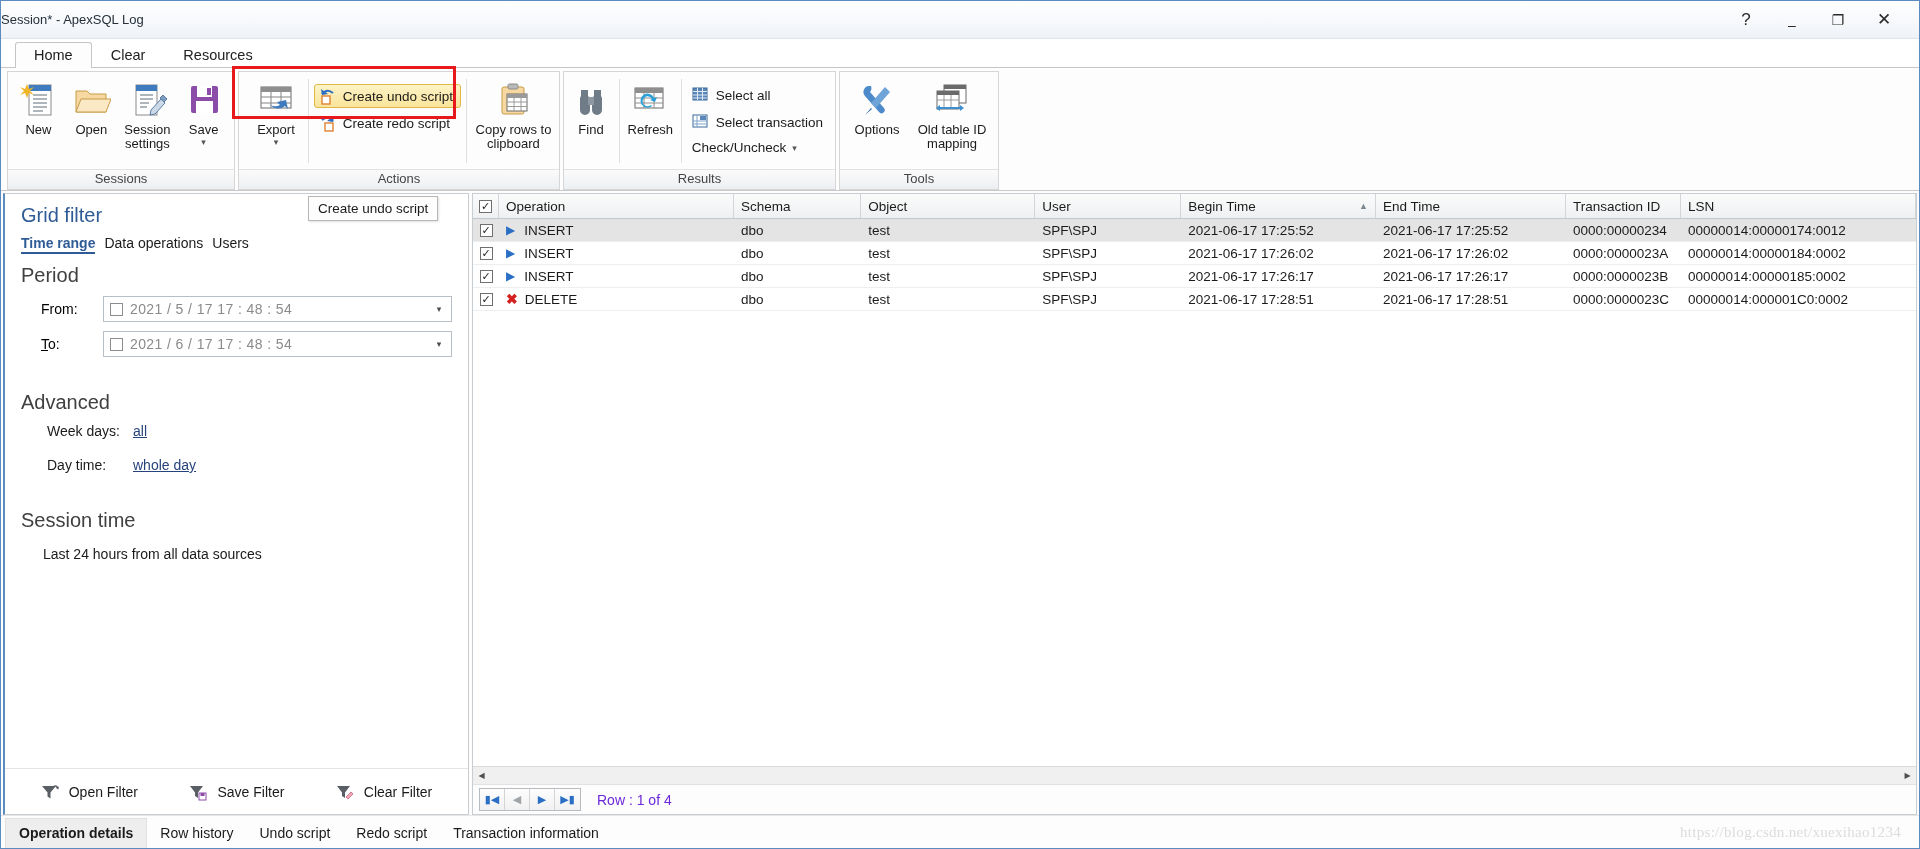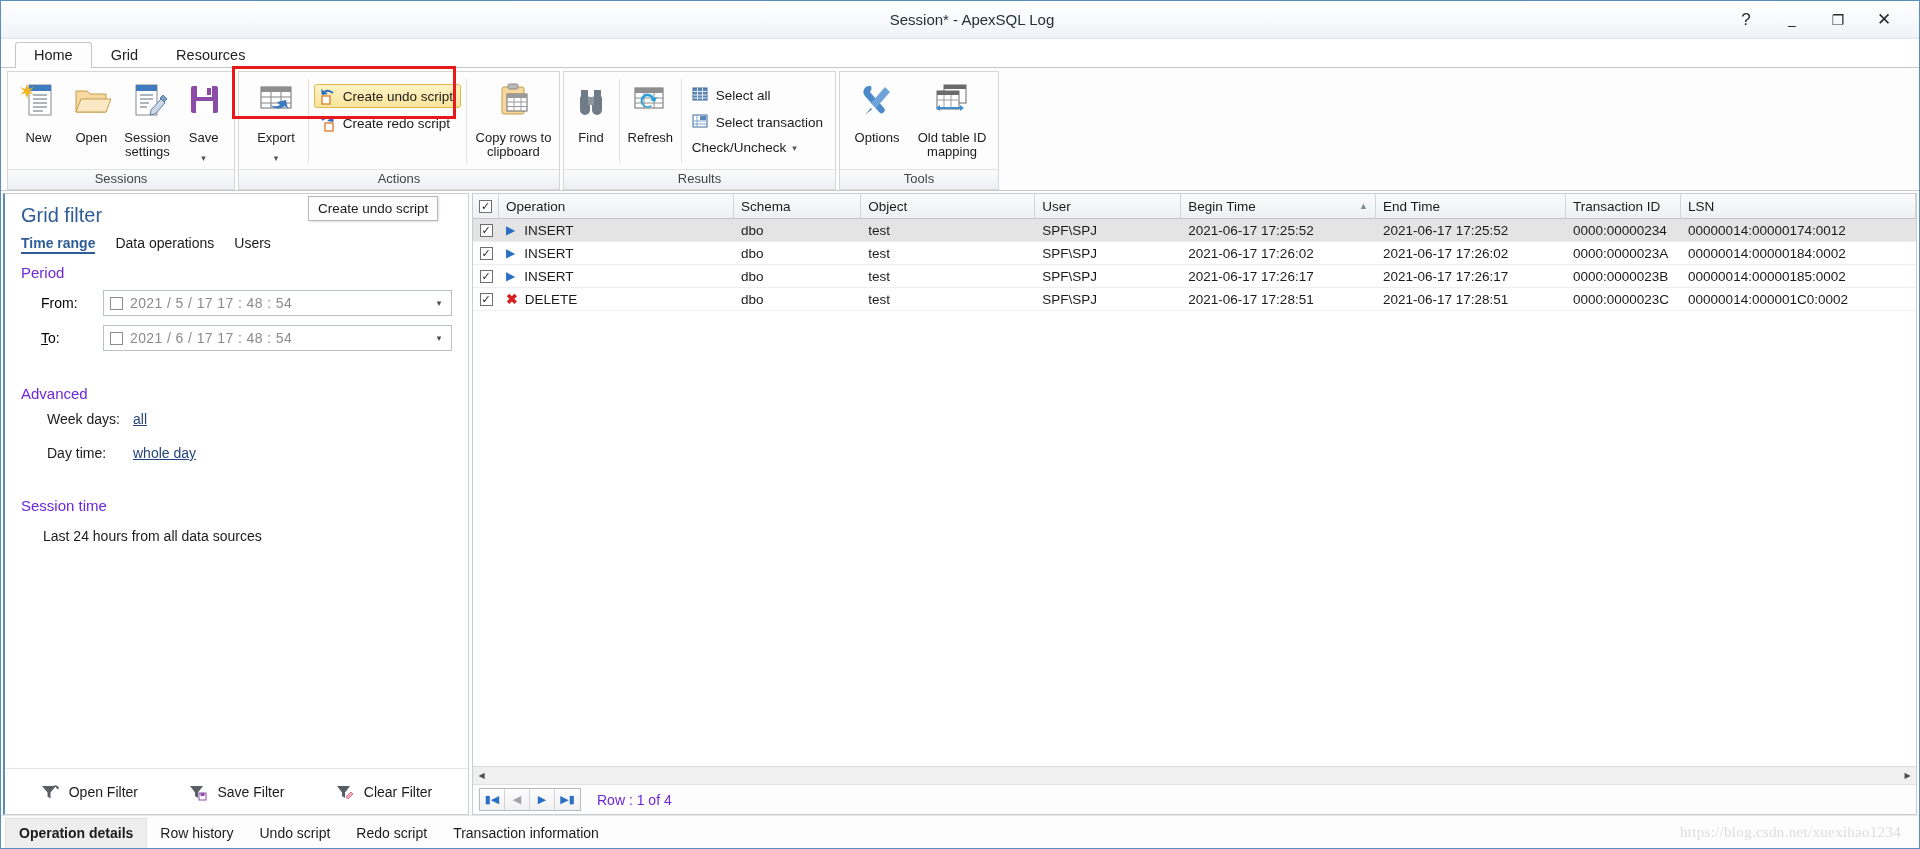--- a/index.html
+++ b/index.html
@@ -23,22 +23,22 @@
   
   .titlebar {
     height: 38px;
     background: linear-gradient(to bottom, #ffffff 0%, #f6f8fb 60%, #eef2f7 100%);
     display: flex; align-items: center;
     position: relative;
     flex: 0 0 38px;
     border-bottom: 1px solid #dfe4ea;
   }
   .titlebar .title {
-    position: absolute; left: 0; right: 0; text-align: center;
-    font-size: 15px; color: #25303b; margin-left: 24px;
+    position: absolute; left: 0; right: 0; 
+    font-size: 13px; color: #25303b;
   }
   .win-btns {
     margin-left: auto; display: flex; align-items: center;
     padding-right: 14px; gap: 4px; z-index: 2;
   }
   .win-btn {
     width: 42px; height: 30px; display: flex; align-items: center; justify-content: center;
     font-size: 17px; color: #2b2b2b; cursor: default; background: transparent;
     border: none; font-family: "Liberation Sans", sans-serif;
   }
@@ -82,21 +82,21 @@
     padding: 4px 4px 0 4px;
   }
   .rgroup .rlabel {
     text-align: center; font-size: 13px; color: #444;
     padding: 1px 0 3px; background: linear-gradient(to bottom,#fbfbfb,#eceff2);
     border-top: 1px solid #e2e2e2;
   }
   .bigbtn {
     display: flex; flex-direction: column; align-items: center;
     width: 64px; padding: 3px 2px 0; cursor: default;
-    border: 1px solid transparent; border-radius: 2px; gap: 8px;
+    border: 1px solid transparent; border-radius: 2px;
   }
   .bigbtn .lbl { font-size: 13px; text-align: center; line-height: 1.08; color: #1b1b1b; margin-top: 3px; }
   .bigbtn .drop { font-size: 9px; color: #555; line-height: 1; margin-top: 1px; }
   .icon-lg { width: 40px; height: 40px; display: block; }
   .icon-sm { width: 18px; height: 18px; display: block; flex: 0 0 18px; }
 
   .rsep { width: 1px; background: #e0e0e0; align-self: stretch; margin: 3px 5px 6px; }
 
   .smallcol { display: flex; flex-direction: column; gap: 3px; padding-top: 4px; }
   .smallbtn {
@@ -127,24 +127,24 @@
 
   
   .filter-panel {
     width: 466px; flex: 0 0 466px;
     border: 1px solid #c8cdd2; background: #ffffff;
     display: flex; flex-direction: column; margin-right: 3px;
     border-left: 2px solid #5b8bbf;
   }
   .fp-body { flex: 1; padding: 10px 16px 0 16px; overflow: hidden; }
   .fp-title { font-size: 20px; color: #2f5c96; margin-bottom: 8px; font-weight: normal; }
-  .fp-tabs { display: flex; gap: 20px; margin-bottom: 10px; align-items: baseline; }
+  .fp-tabs { display: flex; gap: 9px; margin-bottom: 10px; align-items: baseline; }
   .fp-tab { font-size: 14px; color: #1b1b1b; }
   .fp-tab.active { color: #2f5c96; font-weight: bold; border-bottom: 2px solid #2f5c96; padding-bottom: 1px; }
-  .fp-section { font-size: 15px; color: #6d28d9; margin: 8px 0 9px; }
+  .fp-section { font-size: 20px; color: #404040; margin: 8px 0 9px; }
   .fp-row { display: flex; align-items: center; margin-bottom: 9px; padding-left: 20px; }
   .fp-row .rowlabel { width: 62px; font-size: 14px; color: #000000; }
   .fp-row .rowlabel u { text-decoration: underline; }
   .dtpick {
     flex: 1; max-width: 370px; height: 26px; border: 1px solid #b9bfc6; background: #fff;
     display: flex; align-items: center; padding: 0 2px 0 6px; font-size: 14px; color: #8b8b8b;
   }
   .dtpick .cb {
     width: 13px; height: 13px; border: 1px solid #8d8d8d; background: #fff;
     margin-right: 7px; flex: 0 0 13px;
@@ -247,21 +247,21 @@
           <span class="win-glyph" style="font-size:14px">❐</span>
         </div>
       <div class="win-btn close">
           <span class="win-glyph">✕</span>
         </div>
     </div>
   </div>
 
   <div class="ribbon-tabs">
     <div class="rtab active">Home</div>
-    <div class="rtab">Grid</div>
+    <div class="rtab">Clear</div>
     <div class="rtab">Resources</div>
   </div>
 
   <div class="ribbon">
 
     <div class="rgroup" style="width:228px">
       <div class="rcontent">
         <div class="bigbtn">
           <span class="icon-lg">
             <svg viewBox="0 0 40 40" width="40" height="40">

